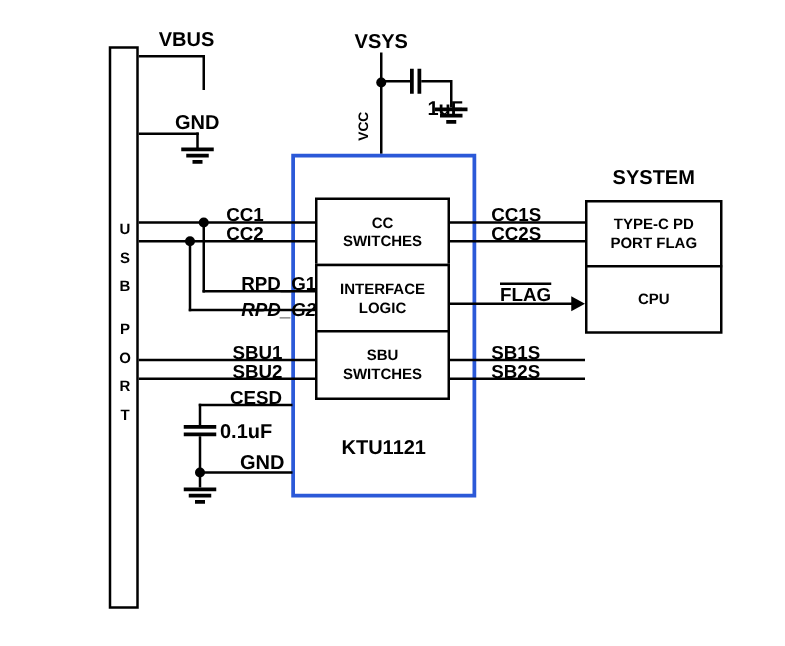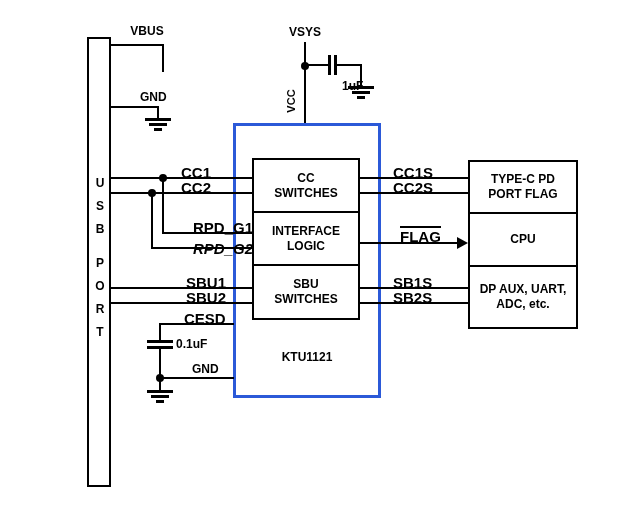--- a/index.html
+++ b/index.html
@@ -2,21 +2,21 @@
 <html><head>
 <meta charset="utf-8">
 <style>
   html,body{margin:0;padding:0;background:#ffffff;}
   #canvas{
     position:relative;width:628px;height:517px;background:#ffffff;
     font-family:"Liberation Sans", sans-serif;color:#000;overflow:hidden;
   }
   .w{position:absolute;background:#000;}
   .lbl{position:absolute;font-size:15px;font-weight:bold;white-space:nowrap;}
-  .lbl12{position:absolute;font-size:12px;font-weight:bold;white-space:nowrap;}
+  .lbl12{position:absolute;font-size:16px;font-weight:bold;white-space:nowrap;}
   .center{text-align:center;}
   .dot{position:absolute;width:8px;height:8px;border-radius:50%;background:#000;}
   .bar{position:absolute;height:3px;background:#000;}
   .box{position:absolute;box-sizing:border-box;border:2px solid #000;background:#fff;
        display:flex;flex-direction:column;align-items:center;justify-content:center;
        font-size:12px;font-weight:bold;line-height:15px;text-align:center;}
   .chip-outline{position:absolute;box-sizing:border-box;border:3px solid #2b59d8;background:transparent;}
   .port{position:absolute;box-sizing:border-box;border:2px solid #000;background:#fff;}
   .vtext{position:absolute;writing-mode:vertical-lr;text-orientation:upright;
          font-size:12px;font-weight:bold;letter-spacing:9px;}
@@ -127,25 +127,22 @@
   <div class="w" style="left:360px;top:302px;width:108px;height:2px;"></div>
 
   <div class="lbl" style="left:393px;top:164px;">CC1S</div>
   <div class="lbl" style="left:393px;top:179px;">CC2S</div>
   <div class="lbl" style="left:388px;top:226px;padding-left:12px;">
     <span class="overline-text">FLAG</span>
   </div>
   <div class="lbl" style="left:393px;top:274px;">SB1S</div>
   <div class="lbl" style="left:393px;top:289px;">SB2S</div>
 
+  <div class="lbl12 center" style="left:468px;top:134px;width:110px;">SYSTEM</div>
   <div class="box" style="left:468px;top:160px;width:110px;height:54px;align-items:center;">
     <div>TYPE-C PD</div>
     <div>PORT FLAG</div>
   </div>
   <div class="box" style="left:468px;top:212px;width:110px;height:55px;">
     <div>CPU</div>
   </div>
-  <div class="box" style="left:468px;top:265px;width:110px;height:64px;">
-    <div>DP AUX, UART,</div>
-    <div>ADC, etc.</div>
-  </div>
 
 </div>
 
 </body></html>

